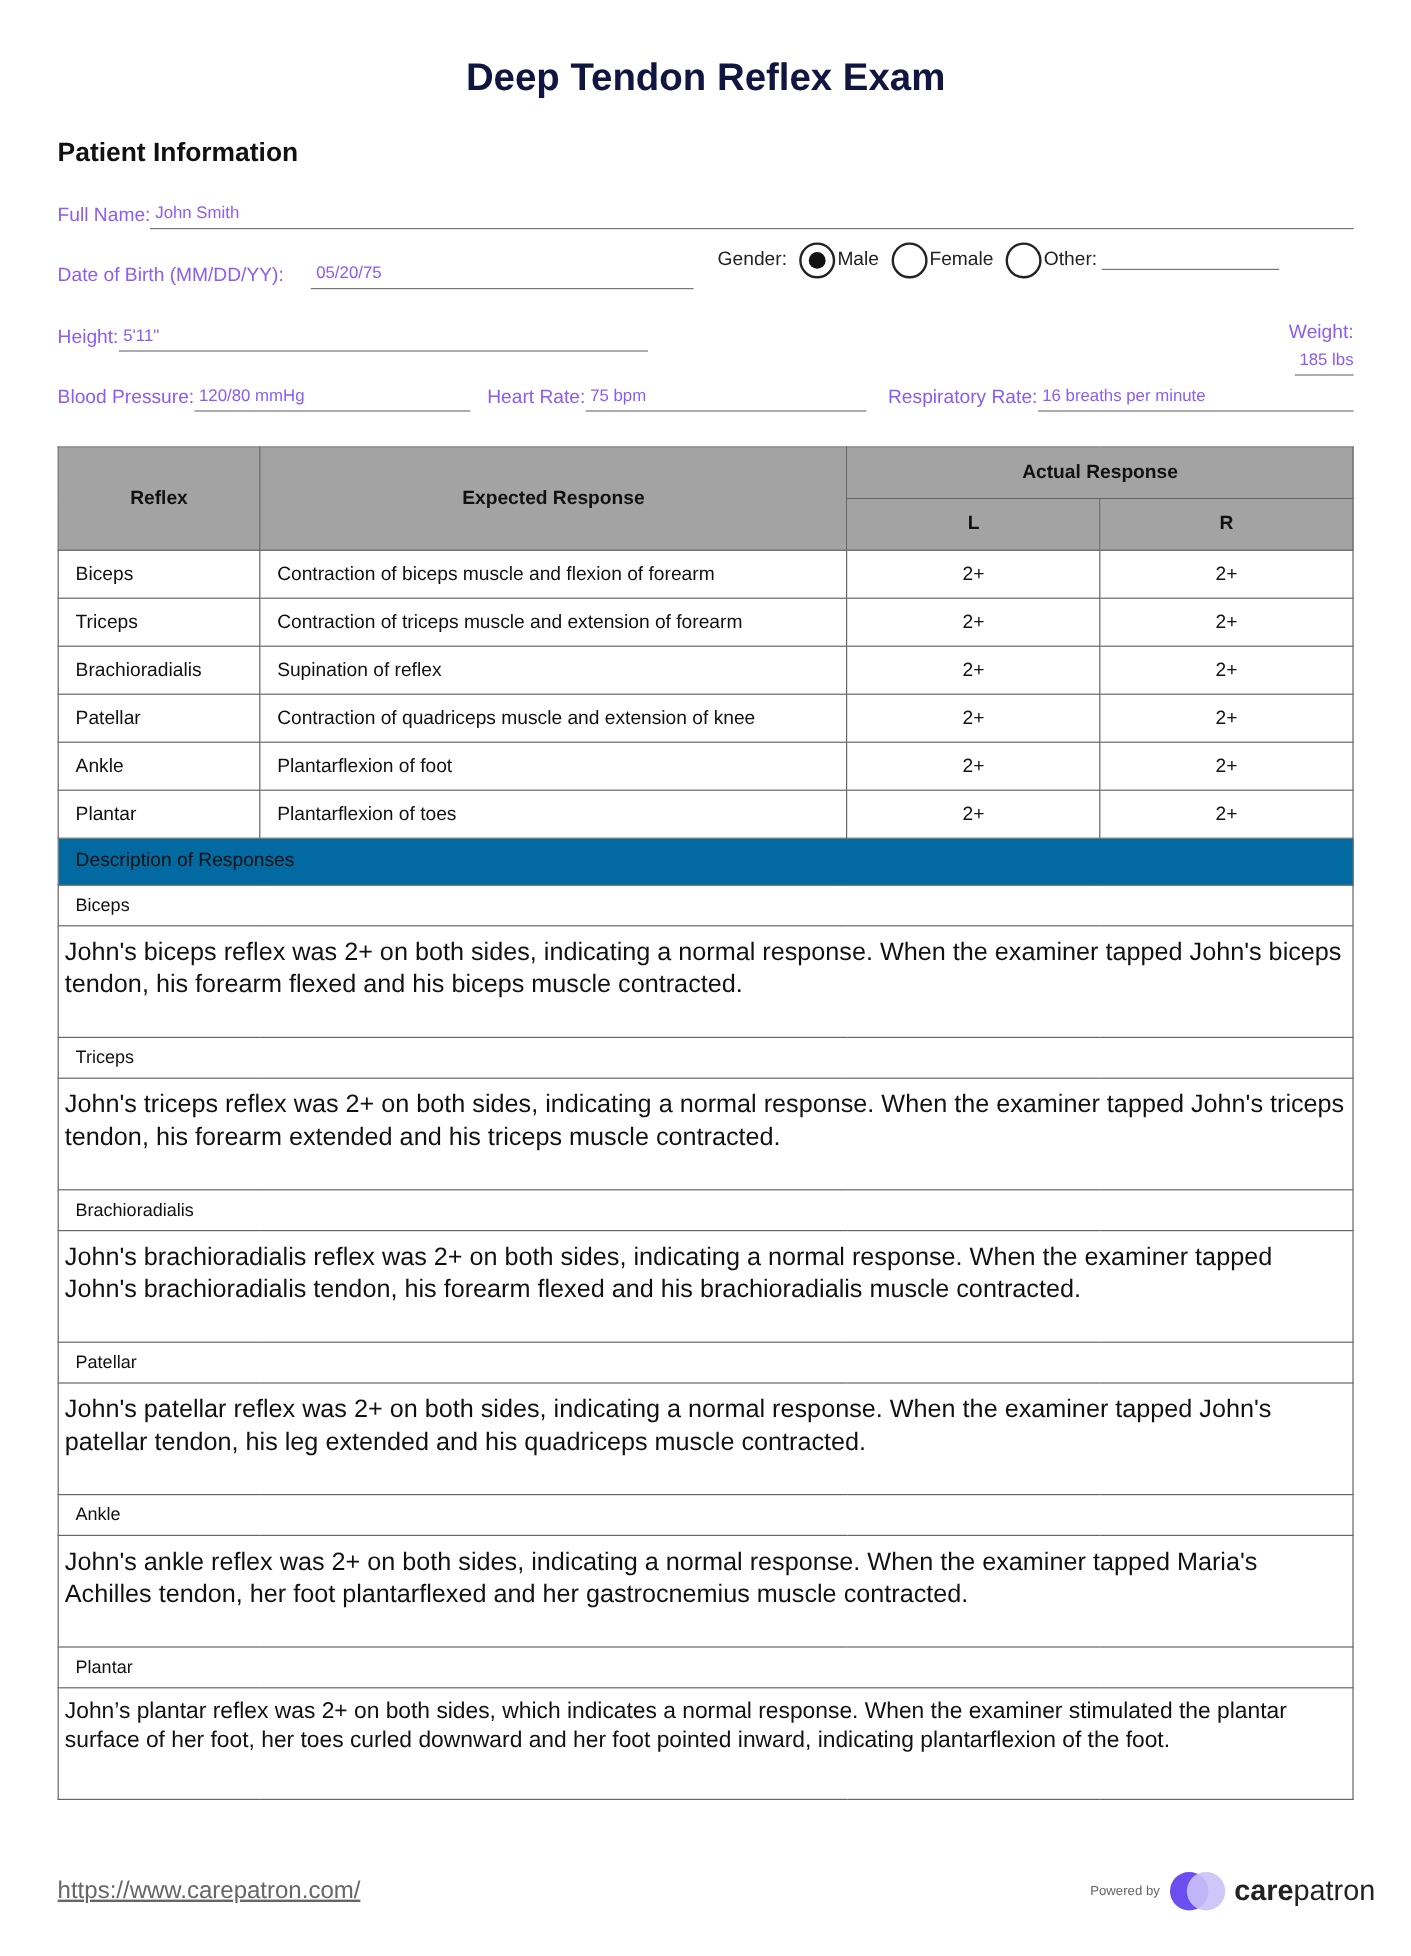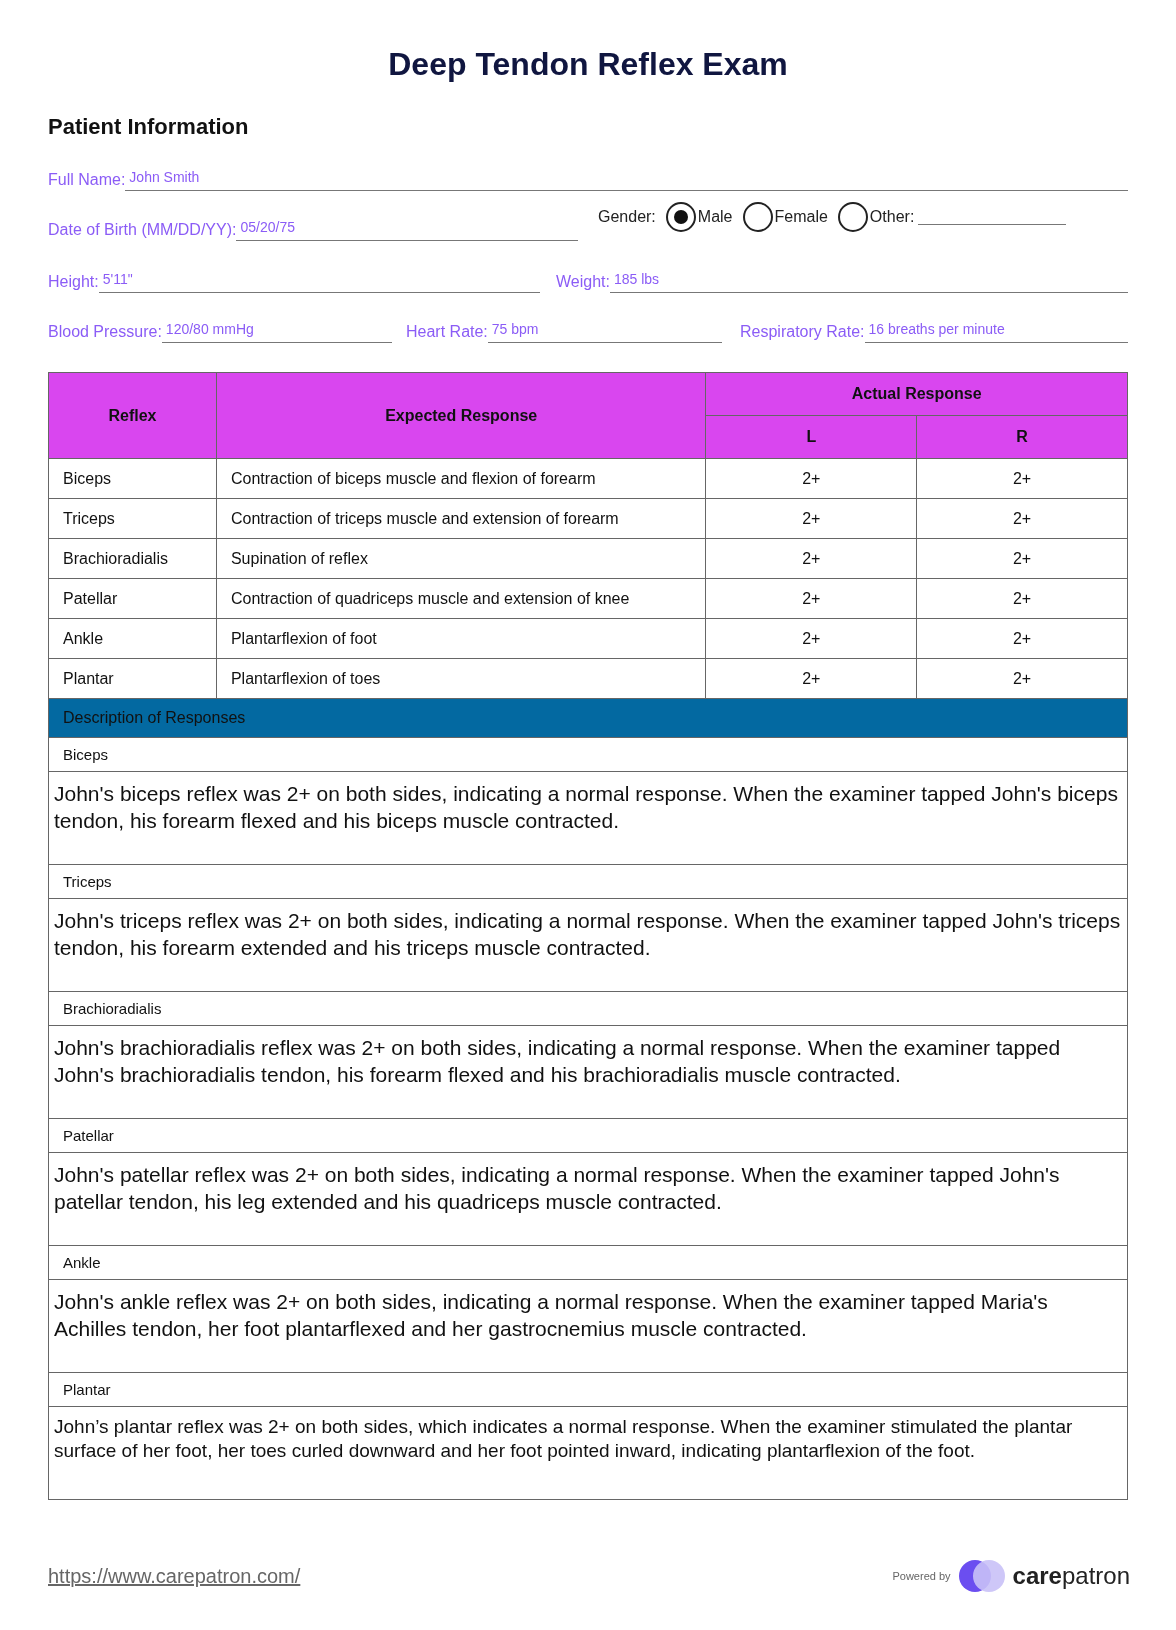--- a/index.html
+++ b/index.html
@@ -8,50 +8,50 @@
   .section-title { position: absolute; top: 114px; left: 48px; font-size: 22px; font-weight: bold; color: #111; }
   .field { position: absolute; display: flex; align-items: flex-end; font-size: 16px; color: #8b5cf6; margin-top: 17px; }
   .field .lbl { white-space: nowrap; padding-bottom: 2px; }
   .field .val { flex: 1; border-bottom: 1.5px solid #777; font-size: 14px; padding-left: 4px; padding-bottom: 3px; white-space: nowrap; height: 20px; line-height: 20px; }
   .gender { position: absolute; top: 202px; left: 598px; display: flex; align-items: center; font-size: 16px; color: #222; }
   .radio { width: 30px; height: 30px; border: 2px solid #222; border-radius: 50%; box-sizing: border-box; display: inline-flex; align-items: center; justify-content: center; margin-left: 10px; margin-right: 2px; }
   .radio .dot { width: 14px; height: 14px; border-radius: 50%; background: #111; }
   .other-line { display: inline-block; width: 148px; border-bottom: 1.5px solid #777; height: 14px; margin-left: 4px; }
   table.reflex { position: absolute; top: 372px; left: 48px; width: 1080px; border-collapse: collapse; font-size: 16px; }
   table.reflex td, table.reflex th { border: 1.5px solid #666; }
-  table.reflex th { background: #d946ef; font-weight: bold; font-size: 16px; }
+  table.reflex th { background: #a3a3a3; font-weight: bold; font-size: 16px; }
   .h1 th { height: 40px; }
   .h2 th { height: 40px; }
   .row td { height: 39px; padding: 0 14px; }
   .row td.c { text-align: center; }
   .desc-head td { background: #0369a1; font-weight: normal; padding: 0 14px; height: 38px; }
   .desc-name td { padding: 0 14px; height: 33px; font-size: 15px; }
   .desc-text td { padding: 8px 5px; height: 76px; vertical-align: top; font-size: 21px; line-height: 27px; }
   .desc-text.small td { font-size: 19px; line-height: 24px; height: 76px; }
   .footer-link { position: absolute; top: 1565px; left: 48px; font-size: 20px; color: #666; text-decoration: underline; }
-  .brand { position: absolute; top: 1560px; right: 46px; display: flex; align-items: center; }
+  .brand { position: absolute; top: 1560px; right: 30px; display: flex; align-items: center; }
   .powered { font-size: 11px; color: #666; margin-right: 8px; }
   .logo { position: relative; width: 46px; height: 32px; margin-right: 8px; }
   .logo .c1 { position: absolute; left: 0; top: 0; width: 32px; height: 32px; border-radius: 50%; background: #6b4ef0; }
   .logo .c2 { position: absolute; left: 14px; top: 0; width: 32px; height: 32px; border-radius: 50%; background: #c9c1f7; opacity: 0.9; }
   .brand-name { font-size: 24px; color: #222; }
   .brand-name b { font-weight: bold; }
 </style>
 </head>
 <body>
 
 <div class="title">Deep Tendon Reflex Exam</div>
 <div class="section-title">Patient Information</div>
 
 <div class="field" style="top:150px; left:48px; width:1080px;">
   <span class="lbl">Full Name:</span>
   <span class="val">John Smith</span>
 </div>
 
-<div class="field" style="top:200px; left:48px; width:530px;">
+<div class="field" style="top:200px; left:48px; width:530px;gap:23px;">
   <span class="lbl">Date of Birth (MM/DD/YY):</span>
   <span class="val">05/20/75</span>
 </div>
 
 <div class="gender">
   <span>Gender:</span>
   <span class="radio">
       <span class="dot"></span>
     </span>
   <span>Male</span>
@@ -60,21 +60,21 @@
   <span class="radio"></span>
   <span>Other:</span>
   <span class="other-line"></span>
 </div>
 
 <div class="field" style="top:252px; left:48px; width:492px;">
   <span class="lbl">Height:</span>
   <span class="val">5'11"</span>
 </div>
 
-<div class="field" style="top:252px; left:556px; width:572px;">
+<div class="field" style="top:252px; left:556px; width:572px;flex-direction:column;">
   <span class="lbl">Weight:</span>
   <span class="val">185 lbs</span>
 </div>
 
 <div class="field" style="top:302px; left:48px; width:344px;">
   <span class="lbl">Blood Pressure:</span>
   <span class="val">120/80 mmHg</span>
 </div>
 
 <div class="field" style="top:302px; left:406px; width:316px;">

